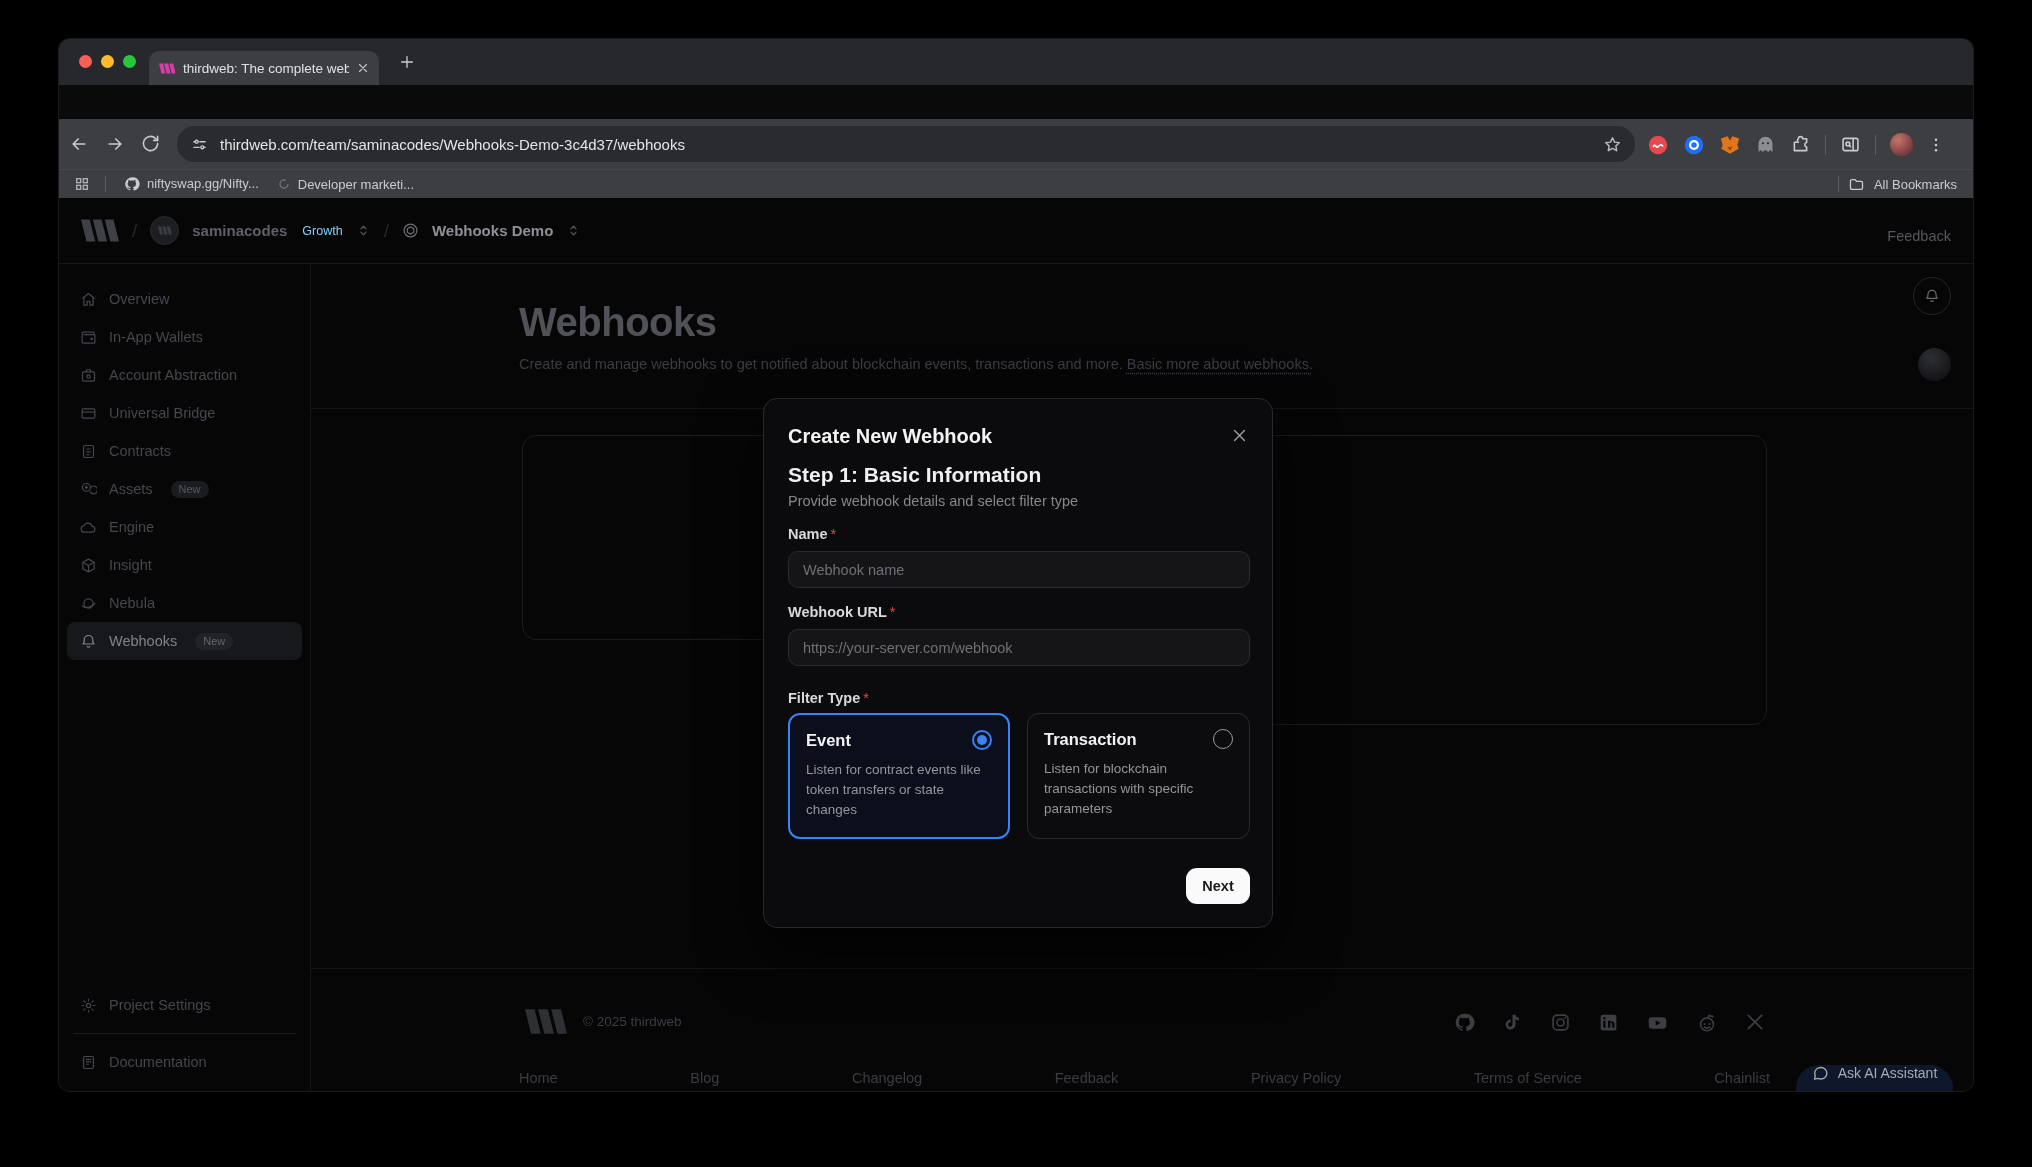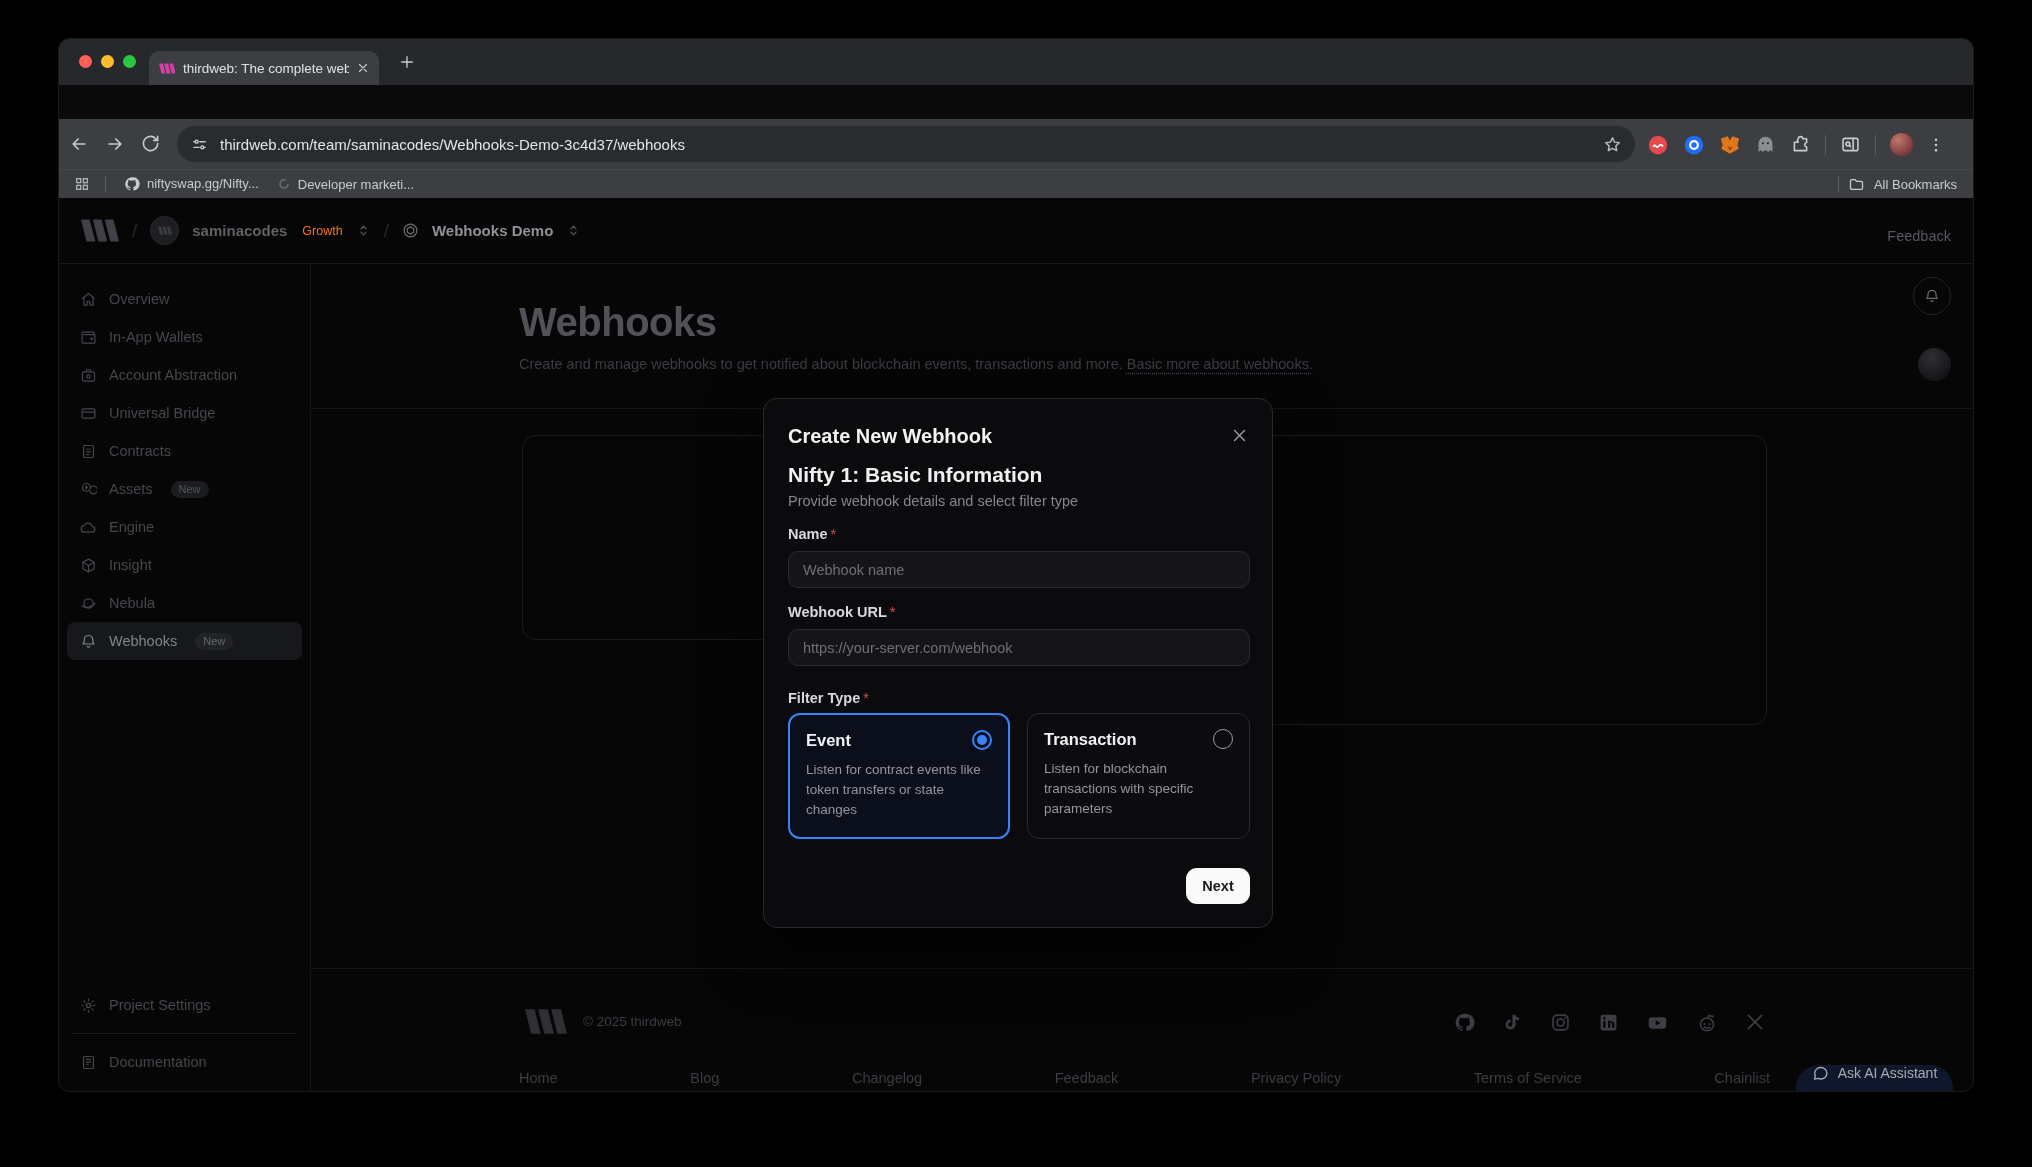--- a/index.html
+++ b/index.html
@@ -42,21 +42,21 @@
   
   .viewport { position:relative; height:929px; background:#060607; overflow:hidden; }
 
   .appnav { position:absolute; left:0; top:0; right:0; height:66px; border-bottom:1px solid #17181c;
             display:flex; align-items:center; padding:0 22px; }
   .crumb { display:flex; align-items:center; gap:13px; }
   .slash { color:#26282c; font-size:19px; font-weight:300; }
   .team-avatar { width:29px; height:29px; border-radius:50%; background:#1d1e22; border:1px solid #2a2b2f;
                  display:flex; align-items:center; justify-content:center; color:#45474d; }
   .team-name { color:#5f6167; font-size:15px; font-weight:600; }
-  .plan { color:#f97316; font-size:12.5px; margin-left:2px; }
+  .plan { color:#7dd3fc; font-size:12.5px; margin-left:2px; }
   .updown { color:#56585e; }
   .proj-ic { color:#6c6e74; }
   .proj-name { color:#8f9197; font-size:15px; font-weight:600; }
   .navlinks { margin-left:auto; display:flex; align-items:flex-end; gap:33px; color:#55575d; font-size:14.5px;flex-direction:column; }
   .navlink { display:flex; align-items:center; gap:6px; }
   .bell-btn { width:38px; height:38px; border-radius:50%; border:1px solid #222428;
               display:flex; align-items:center; justify-content:center; color:#6a6c72; }
   .user-avatar { width:33px; height:33px; border-radius:50%;
                  background:radial-gradient(circle at 40% 30%, #2e2f34, #141417 75%); }
 
@@ -468,21 +468,21 @@
             </svg>
           <span>Ask AI Assistant</span>
         </div>
       </div>
 
       <div class="modal">
         <div class="m-title">Create New Webhook</div>
         <svg class="ic m-close" width="17" height="17" viewBox="0 0 24 24" fill="none" stroke="currentColor" stroke-width="2" stroke-linecap="round">
             <path d="M5 5l14 14M19 5L5 19"></path>
           </svg>
-        <div class="m-step">Nifty 1: Basic Information</div>
+        <div class="m-step">Step 1: Basic Information</div>
         <div class="m-sub">Provide webhook details and select filter type</div>
 
         <div class="m-label" style="top:127px">
           <span>Name</span><span class="req">*</span>
         </div>
         <input class="m-input" style="top: 152px;" value="" placeholder="Webhook name">
 
         <div class="m-label" style="top:205px">
           <span>Webhook URL</span><span class="req">*</span>
         </div>

